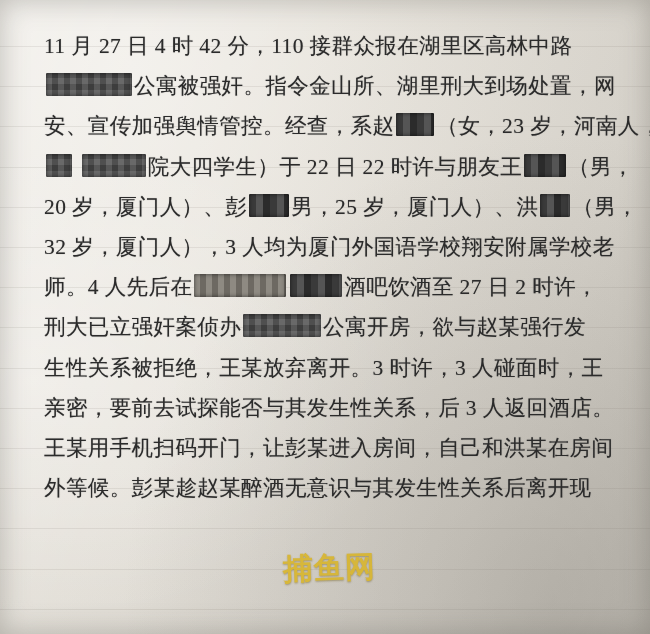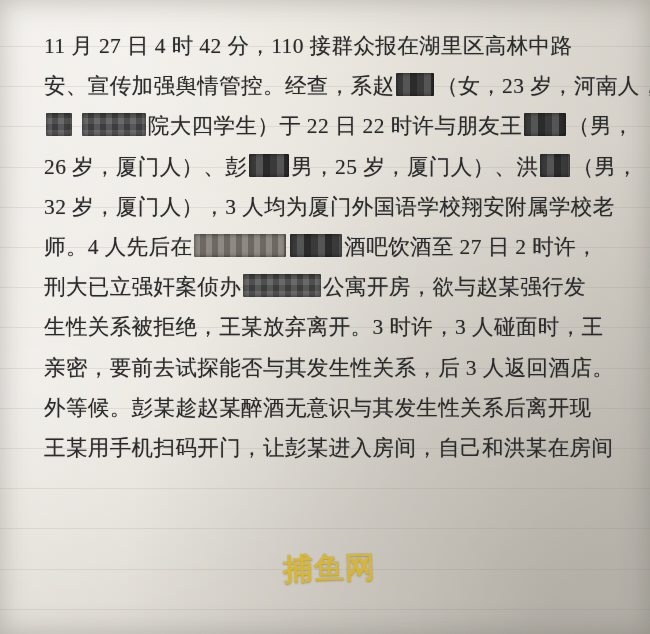--- a/index.html
+++ b/index.html
@@ -118,30 +118,31 @@
     pointer-events: none;
   }
 </style>
 </head>
 <body>
 
 <div id="doc">
 
   <div class="text-layer" id="text-layer">
       <div class="line"><span class="seg">11 月 27 日 4 时 42 分，110 接群众报在湖里区高林中路</span></div>
+      <div class="line"><span class="redact mosaic" style="width: 86px;"></span><span class="seg">公寓被强奸。指令金山所、湖里刑大到场处置，网</span></div>
       <div class="line"><span class="seg">安、宣传加强舆情管控。经查，系赵</span><span class="redact " style="width: 38px;"></span><span class="seg">（女，23 岁，河南人，</span></div>
       <div class="line"><span class="redact mosaic" style="width: 26px;"></span><span class="seg"> </span><span class="redact mosaic" style="width: 64px;"></span><span class="seg">院大四学生）于 22 日 22 时许与朋友王</span><span class="redact " style="width: 42px;"></span><span class="seg">（男，</span></div>
-      <div class="line"><span class="seg">26 岁，厦门人）、彭</span><span class="redact " style="width: 40px;"></span><span class="seg">男，25 岁，厦门人）、洪</span><span class="redact " style="width: 30px;"></span><span class="seg">（男，</span></div>
+      <div class="line"><span class="seg">20 岁，厦门人）、彭</span><span class="redact " style="width: 40px;"></span><span class="seg">男，25 岁，厦门人）、洪</span><span class="redact " style="width: 30px;"></span><span class="seg">（男，</span></div>
       <div class="line"><span class="seg">32 岁，厦门人），3 人均为厦门外国语学校翔安附属学校老</span></div>
       <div class="line"><span class="seg">师。4 人先后在</span><span class="redact light" style="width: 92px;"></span><span class="redact " style="width: 52px;"></span><span class="seg">酒吧饮酒至 27 日 2 时许，</span></div>
       <div class="line"><span class="seg">刑大已立强奸案侦办</span><span class="redact mosaic" style="width: 78px;"></span><span class="seg">公寓开房，欲与赵某强行发</span></div>
       <div class="line"><span class="seg">生性关系被拒绝，王某放弃离开。3 时许，3 人碰面时，王</span></div>
       <div class="line"><span class="seg">亲密，要前去试探能否与其发生性关系，后 3 人返回酒店。</span></div>
+      <div class="line"><span class="seg">王某用手机扫码开门，让彭某进入房间，自己和洪某在房间</span></div>
       <div class="line"><span class="seg">外等候。彭某趁赵某醉酒无意识与其发生性关系后离开现</span></div>
-      <div class="line"><span class="seg">王某用手机扫码开门，让彭某进入房间，自己和洪某在房间</span></div>
     </div>
 
   <div id="watermark">
     <span class="wm-b">捕鱼网</span>
   </div>
 
   <div id="edge"></div>
 <div class="rule" style="top: 46px;"></div>
     <div class="rule" style="top: 86px;"></div>
     <div class="rule" style="top: 126px;"></div>

